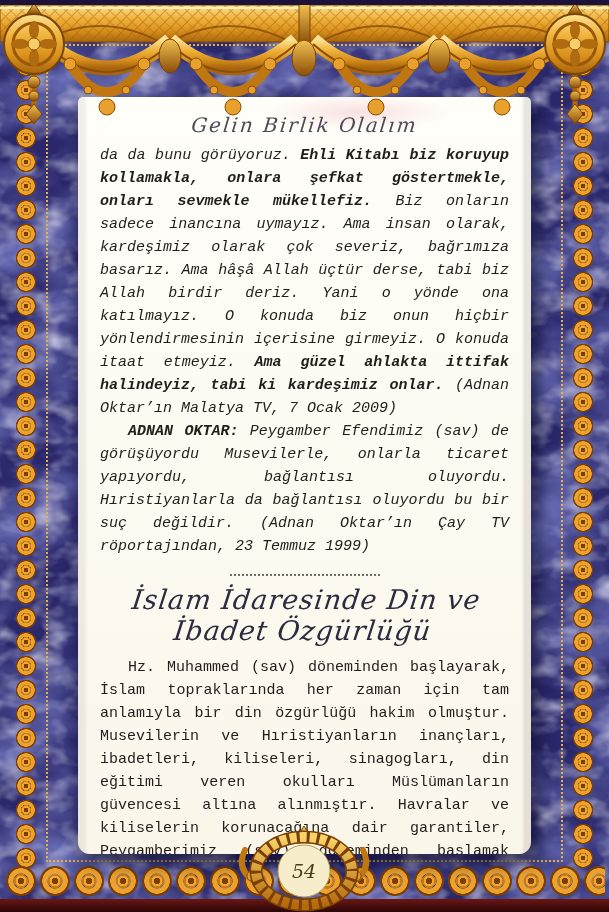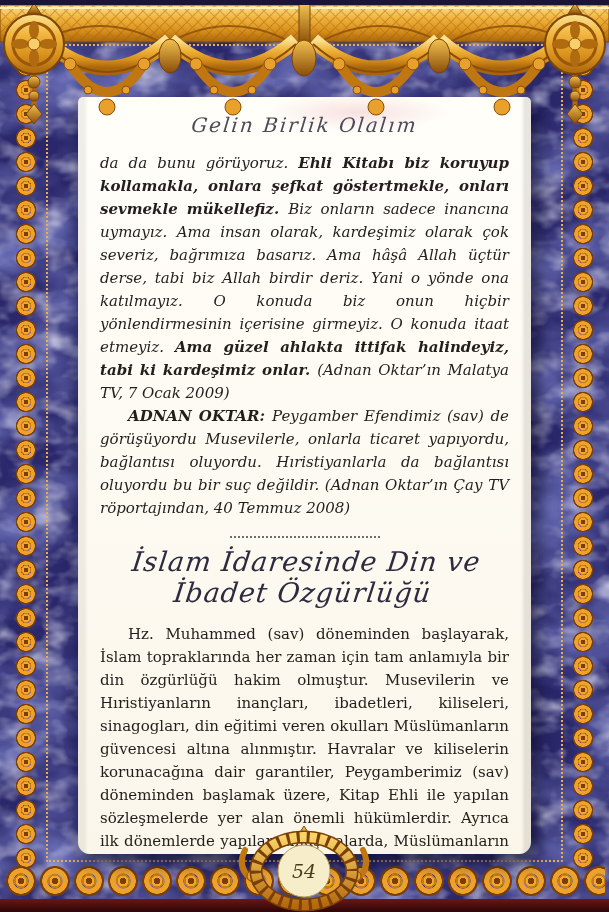--- a/index.html
+++ b/index.html
@@ -45,21 +45,21 @@
       linear-gradient(to right, rgba(110,100,95,.10) 0 6px, transparent 10px),
       linear-gradient(to left, rgba(110,100,95,.16) 0 6px, transparent 10px),
       linear-gradient(#fffef9,#fbf6ea);
     box-shadow:9px 9px 16px rgba(12,12,42,.55), -4px 7px 12px rgba(12,12,42,.35);
     overflow:hidden;
   }
   .running-header{
     text-align:center;font-style:italic;font-weight:400;font-size:20px;
     color:#4d4a58;letter-spacing:2px;margin:4px 0 0;transform:skewX(-6deg);
   }
-  .body-block{margin-top:15px;}
+  .body-block{margin-top:7px;font-family:Liberation Mono, monospace;}
   .body-block p{
     margin:0;font-size:15px;line-height:23px;color:#211e1c;text-align:justify;
   }
   .body-block p.italic{font-style:italic;}
   .body-block p.indent{text-indent:28px;}
   .body-block .bold{font-weight:700;}
   .divider{
     width:150px;height:0;margin:16px auto 8px;border-top:2px dotted #6d6d6d;
   }
   .section-title{
@@ -96,21 +96,21 @@
   <div class="dotted-frame"></div>
   <div class="chain-v chain-left"></div>
   <div class="chain-v chain-right"></div>
   <div class="spiral-row"></div>
 
   <div class="paper">
     <div class="running-header">Gelin Birlik Olalım</div>
 
     <div class="body-block">
         <p class="italic "><span>da da bunu görüyoruz. </span><span class="bold">Ehli Kitabı biz koruyup kollamakla, onlara şefkat göstertmekle, onları sevmekle mükellefiz. </span><span>Biz onların sadece inancına uymayız. Ama insan olarak, kardeşimiz olarak çok severiz, bağrımıza basarız. Ama hâşâ Allah üçtür derse, tabi biz Allah birdir deriz. Yani o yönde ona katılmayız. O konuda biz onun hiçbir yönlendirmesinin içerisine girmeyiz. O konuda itaat etmeyiz. </span><span class="bold">Ama güzel ahlakta ittifak halindeyiz, tabi ki kardeşimiz onlar. </span><span>(Adnan Oktar’ın Malatya TV, 7 Ocak 2009)</span></p>
-        <p class="italic indent"><span class="bold">ADNAN OKTAR: </span><span>Peygamber Efendimiz (sav) de görüşüyordu Musevilerle, onlarla ticaret yapıyordu, bağlantısı oluyordu. Hıristiyanlarla da bağlantısı oluyordu bu bir suç değildir. (Adnan Oktar’ın Çay TV röportajından, 40 Temmuz 2008)</span></p>
+        <p class="italic indent"><span class="bold">ADNAN OKTAR: </span><span>Peygamber Efendimiz (sav) de görüşüyordu Musevilerle, onlarla ticaret yapıyordu, bağlantısı oluyordu. Hıristiyanlarla da bağlantısı oluyordu bu bir suç değildir. (Adnan Oktar’ın Çay TV röportajından, 23 Temmuz 1999)</span></p>
       </div>
 
     <div class="divider"></div>
 
     <h1 class="section-title">İslam İdaresinde Din ve İbadet Özgürlüğü</h1>
 
     <div class="body-block">
         <p class="indent"><span>Hz. Muhammed (sav) döneminden başlayarak, İslam topraklarında her zaman için tam anlamıyla bir din özgürlüğü hakim olmuştur. Musevilerin ve Hıristiyanların inançları, ibadetleri, kiliseleri, sinagogları, din eğitimi veren okulları Müslümanların güvencesi altına alınmıştır. Havralar ve kiliselerin korunacağına dair garantiler, Peygamberimiz (sav) döneminden başlamak üzere, Kitap Ehli ile yapılan sözleşmelerde yer alan önemli hükümlerdir. Ayrıca ilk dönemlerde yapılan anlaşmalarda, Müslümanların yolculukları sırasında güzergahları üzerinde bulunan manastırlarda kalmalarına müsaade edilmesine dair maddeler de bulunmaktadır. Bu da,</span></p>
       </div>
   </div>

